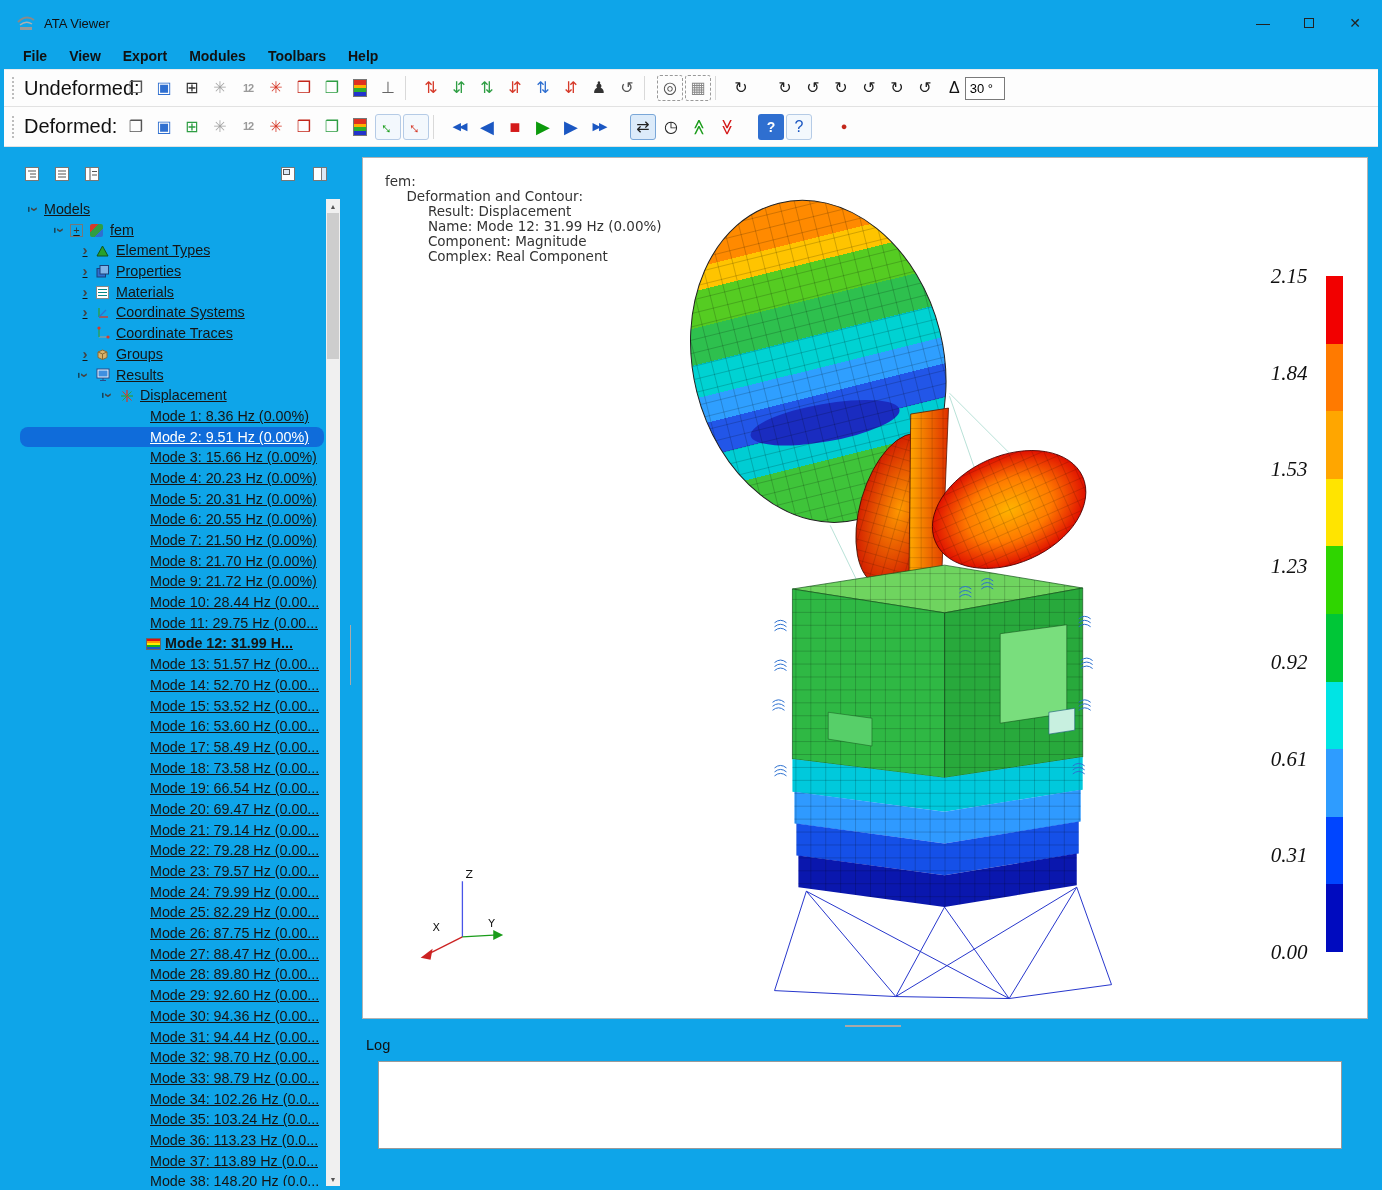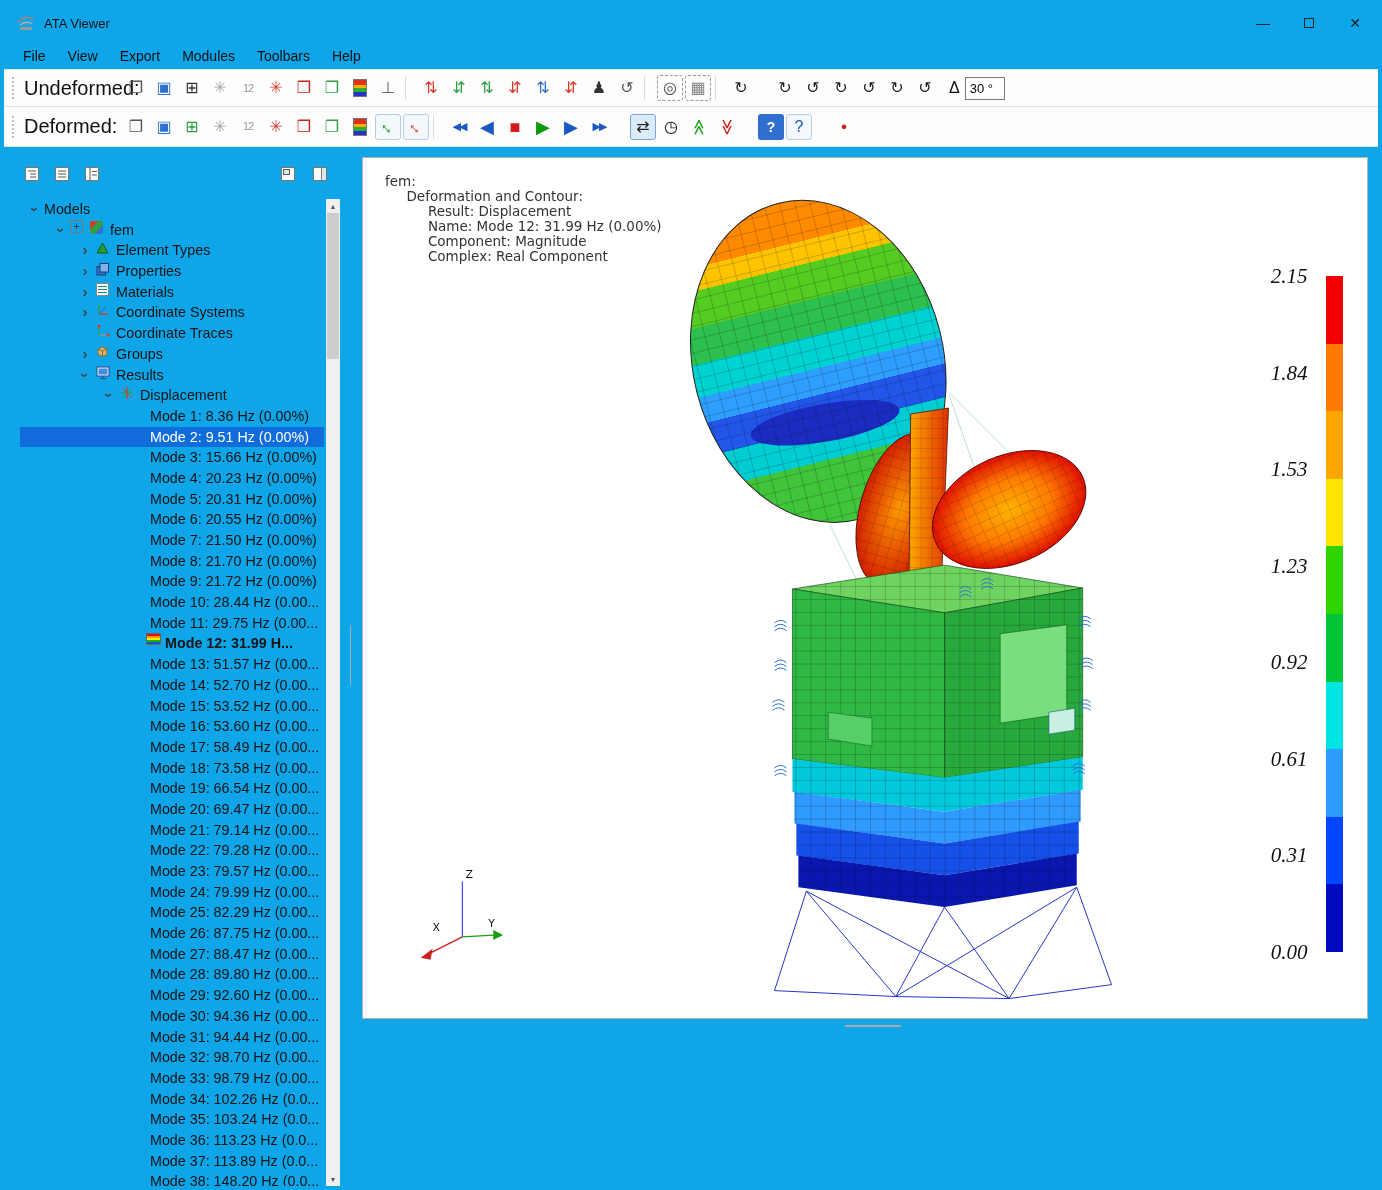--- a/index.html
+++ b/index.html
@@ -7,33 +7,33 @@
   .window { position:absolute; inset:0; background:#0ea5e9; border:4px solid #0ea5e9; display:flex; flex-direction:column; overflow:hidden; }
 
   
   .titlebar { height:38px; flex:0 0 auto; display:flex; align-items:center; padding-left:12px; }
   .title-text { font-size:13px; color:#111; margin-left:8px; }
   .win-btns { margin-left:auto; display:flex; height:100%; }
   .win-btn { width:46px; height:100%; display:flex; align-items:center; justify-content:center; font-size:14px; color:#222; }
   .maxi-box { width:10px; height:10px; border:1px solid #222; display:inline-block; }
 
   
-  .menubar { height:28px; flex:0 0 auto; display:flex; align-items:flex-start; padding-left:8px; border-bottom:1px solid #ececec; }
+  .menubar { height:28px; flex:0 0 auto; display:flex; align-items:flex-start; padding-left:8px; border-bottom:1px solid #ececec;font-weight:bold; }
   .menu-item { padding:0 11px; font-size:14px; color:#111; height:100%; display:flex; align-items:center; cursor:default; }
 
   
   .toolbar { display:flex; align-items:center; padding-left:6px; background:#fdfdfd; border-bottom:1px solid #e2e2e2; flex:0 0 auto; }
   #tb1 { height:37px; }
   #tb2 { height:40px; }
   .grip { width:6px; height:22px; border-left:2px dotted #bdbdbd; margin:0 6px 0 2px; }
   .tb-label { width:98px; font-size:20px; color:#111; flex:0 0 auto; }
   .tb-icons { display:flex; align-items:center; }
   .tb-icon { width:26px; height:26px; display:flex; align-items:center; justify-content:center; font-size:16px; margin:0 1px; border-radius:3px; border:1px solid transparent; }
   .tb-icon .glyph { line-height:1; }
-  .tb-icon.txt .glyph { font-size:11px; font-weight:normal; letter-spacing:-1px; }
+  .tb-icon.txt .glyph { font-size:11px; font-weight:bold; letter-spacing:-1px; }
   .tb-icon.sep { width:9px; height:24px; margin:0 3px; border:none; border-left:1px solid #d9d9d9; border-radius:0; }
   .tb-icon.gap { width:14px; border:none; }
   .tb-icon.boxed { border:1px solid #b5cbe6; background:#f3f8fd; }
   .tb-icon.active { border:1px solid #7aa7d8; background:#dcebfa; }
   .tb-icon.dashed { border:1px dashed #999; }
   .tb-icon.rot-up .glyph { transform:rotate(-90deg); }
   .tb-icon.rot-down .glyph { transform:rotate(90deg); }
   .tb-icon.rot45 .glyph { transform:rotate(45deg); }
   .tb-icon.help { background:#2f6fd0; }
   .tb-icon.help .glyph { color:#fff; font-weight:bold; font-size:14px; }
@@ -52,34 +52,34 @@
   .tree-toolbar { height:34px; display:flex; align-items:center; gap:6px; padding:0 6px 0 8px; flex:0 0 auto; }
   .tt-btn { width:24px; height:24px; border:1px solid transparent; background:none; display:flex; align-items:center; justify-content:center; padding:0; }
   .tt-right { margin-left:auto; display:flex; gap:8px; margin-right:2px; }
   .tree-body { flex:1; position:relative; overflow:hidden; padding-top:8px; }
   .tscroll { position:absolute; top:8px; right:0; bottom:0; width:14px; background:#f0f0f0; }
   .tthumb { position:absolute; top:14px; left:1px; width:12px; height:146px; background:#cdcdcd; }
   .tarrow { position:absolute; left:0; width:14px; height:14px; display:flex; align-items:center; justify-content:center; font-size:7px; color:#555; }
   .tarrow.up { top:0; } .tarrow.down { bottom:0; }
 
   .trow { height:20.7px; line-height:20.7px; font-size:14.3px; color:#151515; white-space:nowrap;
-          display:flex; margin-left:8px; margin-right:16px; overflow:hidden; }
+          display:flex; align-items:center; margin-left:8px; margin-right:16px; overflow:hidden;text-decoration:underline; }
   .trow .lbl { overflow:hidden; }
   .chev { width:18px; flex:0 0 auto; text-align:center; color:#444; font-size:15px; font-weight:bold; display:inline-block; }
   .chev.exp { transform:rotate(90deg); }
   .lvl0 { padding-left:6px; } .lvl1 { padding-left:32px; } .lvl2 { padding-left:56px; } .lvl3 { padding-left:80px; }
   .ticon { width:17px; height:16px; margin-right:5px; flex:0 0 auto; display:flex; align-items:center; justify-content:center; }
   .plusbox { width:13px; height:13px; border:1px solid #777; line-height:11px; text-align:center; font-size:11px; margin-right:5px; flex:0 0 auto; color:#333; }
   .cube { width:13px; height:13px; border-radius:2px; background:linear-gradient(135deg,#d43a2a 0 34%,#2f9e44 34% 67%,#2f6fd0 67%); }
   .trow.mode { padding-left:130px; }
   .trow.mode.has-icon { padding-left:126px; }
   .mode-ico { display:none; width:15px; height:12px; margin-right:4px; border:1px solid #666; flex:0 0 auto;
       background:linear-gradient(#e01010 0 22%, #ff9900 22% 40%, #ffee00 40% 55%, #18b018 55% 75%, #1555cc 75%); }
   .trow.has-icon .mode-ico { display:inline-block; }
-  .trow.selected { background:#0f6cda; color:#fff; }
+  .trow.selected { background:#0f6cda; color:#fff;border-radius:8px; }
   .trow.bold { font-weight:bold; }
 
   
   .v-split { width:22px; flex:0 0 auto; position:relative; }
   .v-split::after { content:""; position:absolute; left:10px; top:46%; width:1px; height:60px; background:#aaa; }
   .h-split { height:14px; flex:0 0 auto; position:relative; }
   .h-split::after { content:""; position:absolute; left:48%; top:6px; width:56px; height:2px; background:#a8a8a8; }
 
   
   .right-area { flex:1; display:flex; flex-direction:column; margin:10px 10px 0 0; min-width:0; }
@@ -789,15 +789,19 @@
               <div class="cb-seg" style="background: rgb(0, 228, 228);"></div>
               <div class="cb-seg" style="background: rgb(46, 156, 255);"></div>
               <div class="cb-seg" style="background: rgb(0, 69, 255);"></div>
               <div class="cb-seg" style="background: rgb(0, 11, 191);"></div>
             </div>
         </div>
       </div>
 
       <div class="h-split"></div>
 
+      <div class="log-area">
+        <div class="log-label">Log</div>
+        <div class="log-box"></div>
+      </div>
     </div>
   </div>
 </div>
 
 </body></html>

